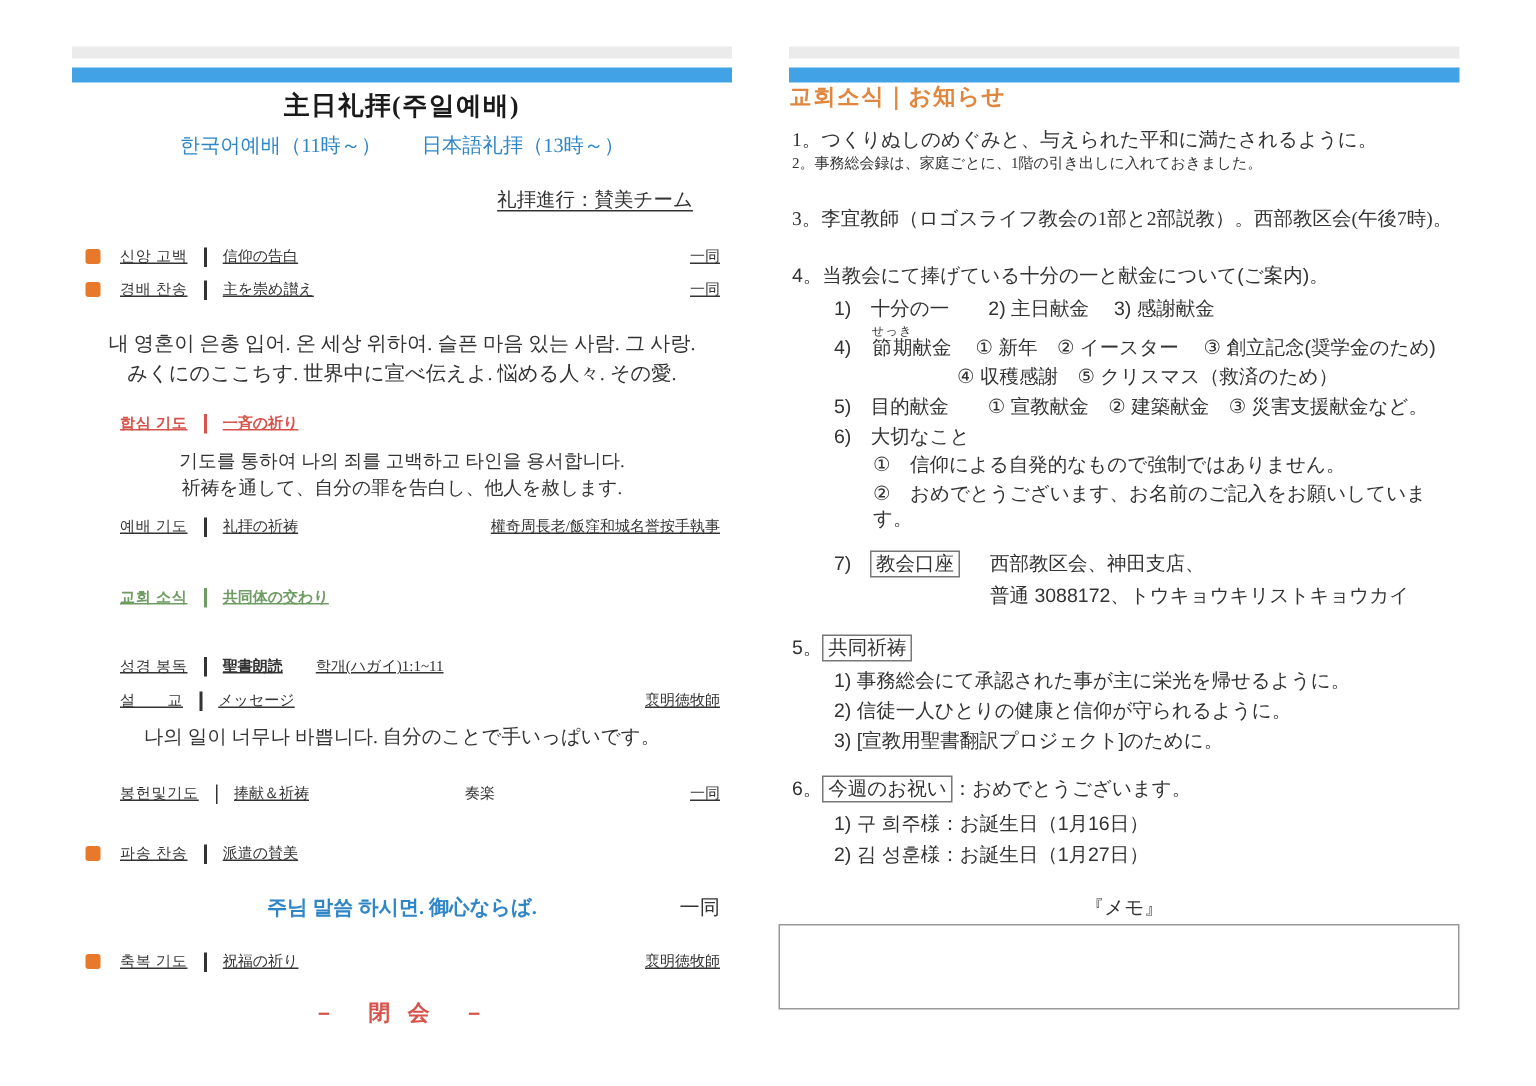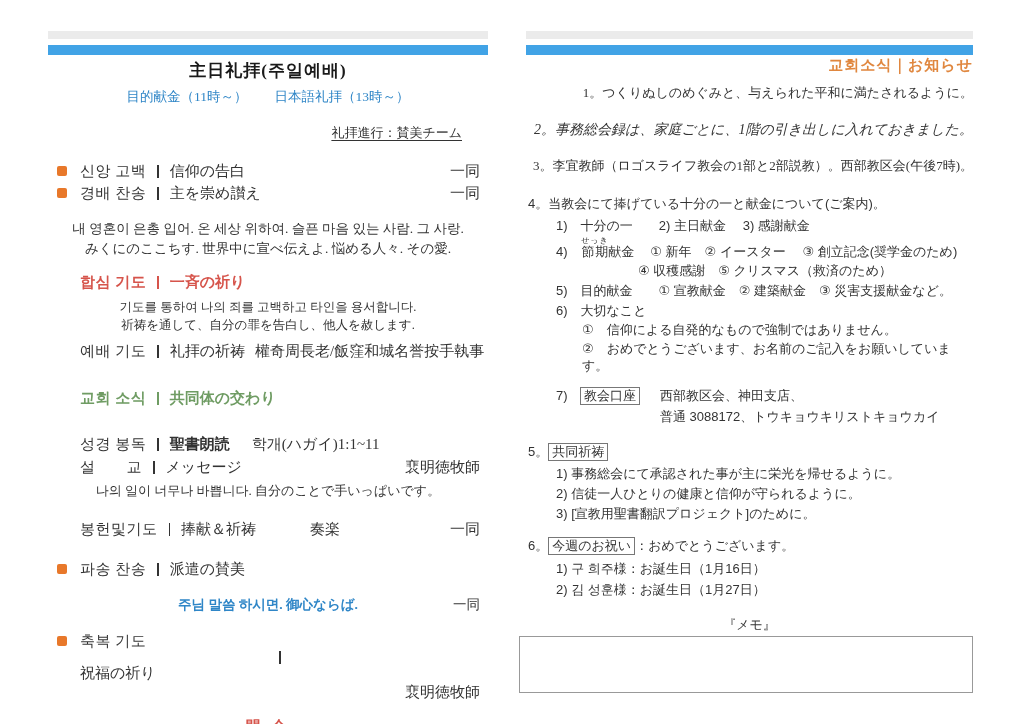--- a/index.html
+++ b/index.html
@@ -17,41 +17,41 @@
   .col-right { left: 526px; width: 447px; font-family: "Liberation Sans", "DejaVu Sans", sans-serif; }
   .graybar { position: absolute; top: 31px; left: 0; right: 0; height: 8px; background: #ebebeb; }
   .bluebar { position: absolute; top: 45px; left: 0; right: 0; height: 10px; background: var(--bar); }
 
   
   .l-title  { margin-top: 60px; text-align: center; font-size: 17px; line-height: 22px; font-weight: bold; color:#1a1a1a; letter-spacing: 1px; }
   .l-langs  { margin-top: 6px; text-align: center; font-size: 13.5px; line-height: 18px; color: var(--blue); }
   .l-leader { margin-top: 18px; padding-right: 26px; text-align: right; font-size: 13px; line-height: 18px; }
   .l-leader span { text-decoration: underline; text-underline-offset: 3px; }
 
-  .lrow { position: relative; display: flex; align-items: baseline; padding-left: 32px; padding-right: 8px; font-size: 15px; line-height: 19px; }
+  .lrow { position: relative; display: flex; align-items: baseline; padding-left: 32px; padding-right: 8px; font-size: 10px; line-height: 19px; text-decoration: underline; }
   .lrow .kr  { letter-spacing: 0.5px; white-space: pre; }
   .lrow .jp  { white-space: pre; }
   .sep  { flex: none; width: 1.5px; height: 13px; align-self: center; background: currentColor; margin: 0 11px; }
   .who  { margin-left: auto; padding-left: 10px; white-space: nowrap; color: #333; }
   .bullet { position: absolute; left: 9px; top: 4px; width: 10px; height: 10px; border-radius: 2px; background: var(--bullet); }
   .hred   { color: var(--red); }
   .hgreen { color: var(--green); }
   .lcenter { text-align: center; font-size: 13.5px; line-height: 20px; }
   .lnote   { text-align: center; font-size: 12.5px; line-height: 18px; }
   .ref { margin-left: 22px; white-space: nowrap; }
   .mid { position: absolute; left: 262px; }
   .center-rel { position: relative; }
   .center-rel .who { position: absolute; right: 8px; top: 0; }
   .send-hymn { color: var(--blue); font-weight: bold; }
   .l-closing { margin-top: 15px; text-align: center; color: var(--red); font-size: 14.5px; font-weight: bold; letter-spacing: 4px; }
 
   
-  .r-header { margin-top: 56px; text-align: right; font-size: 15px; line-height: 18px; font-weight: bold; color: var(--orange); letter-spacing: 1px; }
+  .r-header { margin-top: 56px; font-size: 15px; line-height: 18px; font-weight: bold; color: var(--orange); letter-spacing: 1px; }
   .ritem { font-size: 13px; line-height: 17px; padding-left: 2px; }
-  .serif { font-family: "Liberation Serif", "DejaVu Serif", serif; text-align: right; }
+  .serif { font-family: "Liberation Serif", "DejaVu Serif", serif; }
   .rsub  { padding-left: 30px; }
   .rsub2 { padding-left: 56px; }
   .rsub3 { padding-left: 112px; }
   .boxed { display: inline-block; border: 1px solid #777; padding: 0 3px; line-height: 16px; }
   .acct-row { display: flex; align-items: baseline; padding-left: 30px; }
   .acct-row .num { width: 24px; flex: none; }
   .acct-row .bank { margin-left: 20px; }
   ruby rt { font-size: 8px; letter-spacing: 1px; }
   .tithe-num { margin-right: 14px; }
   .tithe-rest { margin-left: 16px; }
@@ -61,21 +61,21 @@
 </head>
 <body>
 
 <div class="sheet">
 
   <div class="col col-left">
     <div class="graybar"></div>
     <div class="bluebar"></div>
 
     <div class="l-title">主日礼拝(주일예배)</div>
-    <div class="l-langs">目的献金（11時～）　　日本語礼拝（13時～）</div>
+    <div class="l-langs">한국어예배（11時～）　　日本語礼拝（13時～）</div>
     <div class="l-leader"><span>礼拝進行：賛美チーム</span></div>
 
     <div class="lrow" style="margin-top:20px;">
       <span class="bullet"></span>
       <span class="kr">신앙 고백</span>
       <span class="sep"></span>
       <span class="jp">信仰の告白</span>
       <span class="who">一同</span>
     </div>
     <div class="lrow" style="margin-top:3px;">
@@ -136,39 +136,39 @@
       <span class="bullet"></span>
       <span class="kr">파송 찬송</span>
       <span class="sep"></span>
       <span class="jp">派遣の賛美</span>
     </div>
     <div class="lcenter center-rel" style="margin-top:16px;">
       <span class="send-hymn">주님 말씀 하시면.  御心ならば.</span>
       <span class="who">一同</span>
     </div>
 
-    <div class="lrow" style="margin-top:17px;flex-direction:column;">
+    <div class="lrow" style="margin-top:17px;">
       <span class="bullet"></span>
       <span class="kr">축복 기도</span>
       <span class="sep"></span>
       <span class="jp">祝福の祈り</span>
       <span class="who">裵明徳牧師</span>
     </div>
 
     <div class="l-closing">－　閉 会　－</div>
   </div>
 
   <div class="col col-right">
     <div class="graybar"></div>
     <div class="bluebar"></div>
 
     <div class="r-header">교회소식｜お知らせ</div>
 
     <div class="ritem serif" style="margin-top:10px;">1。つくりぬしのめぐみと、与えられた平和に満たされるように。</div>
-    <div class="ritem serif" style="margin-top:20px; font-size:14px;font-style:italic;">2。事務総会録は、家庭ごとに、1階の引き出しに入れておきました。</div>
+    <div class="ritem serif" style="margin-top:0; font-size:10px;">2。事務総会録は、家庭ごとに、1階の引き出しに入れておきました。</div>
     <div class="ritem serif" style="margin-top:19px;">3。李宜教師（ロゴスライフ教会の1部と2部説教）。西部教区会(午後7時)。</div>
 
     <div class="ritem" style="margin-top:21px;">4。当教会にて捧げている十分の一と献金について(ご案内)。</div>
     <div class="ritem rsub" style="margin-top:5px;">1)　十分の一　　2) 主日献金　 3) 感謝献金</div>
     <div class="ritem rsub" style="margin-top:2px;">
       <span class="tithe-num">4)</span><ruby><span>節期</span><rt>せっき</rt></ruby><span>献金</span><span class="tithe-rest">① 新年　② イースター　 ③ 創立記念(奨学金のため)</span>
     </div>
     <div class="ritem rsub3" style="margin-top:2px;">④ 収穫感謝　⑤ クリスマス（救済のため）</div>
     <div class="ritem rsub" style="margin-top:3px;">5)　目的献金　　① 宣教献金　② 建築献金　③ 災害支援献金など。</div>
     <div class="ritem rsub" style="margin-top:3px;">6)　大切なこと</div>

